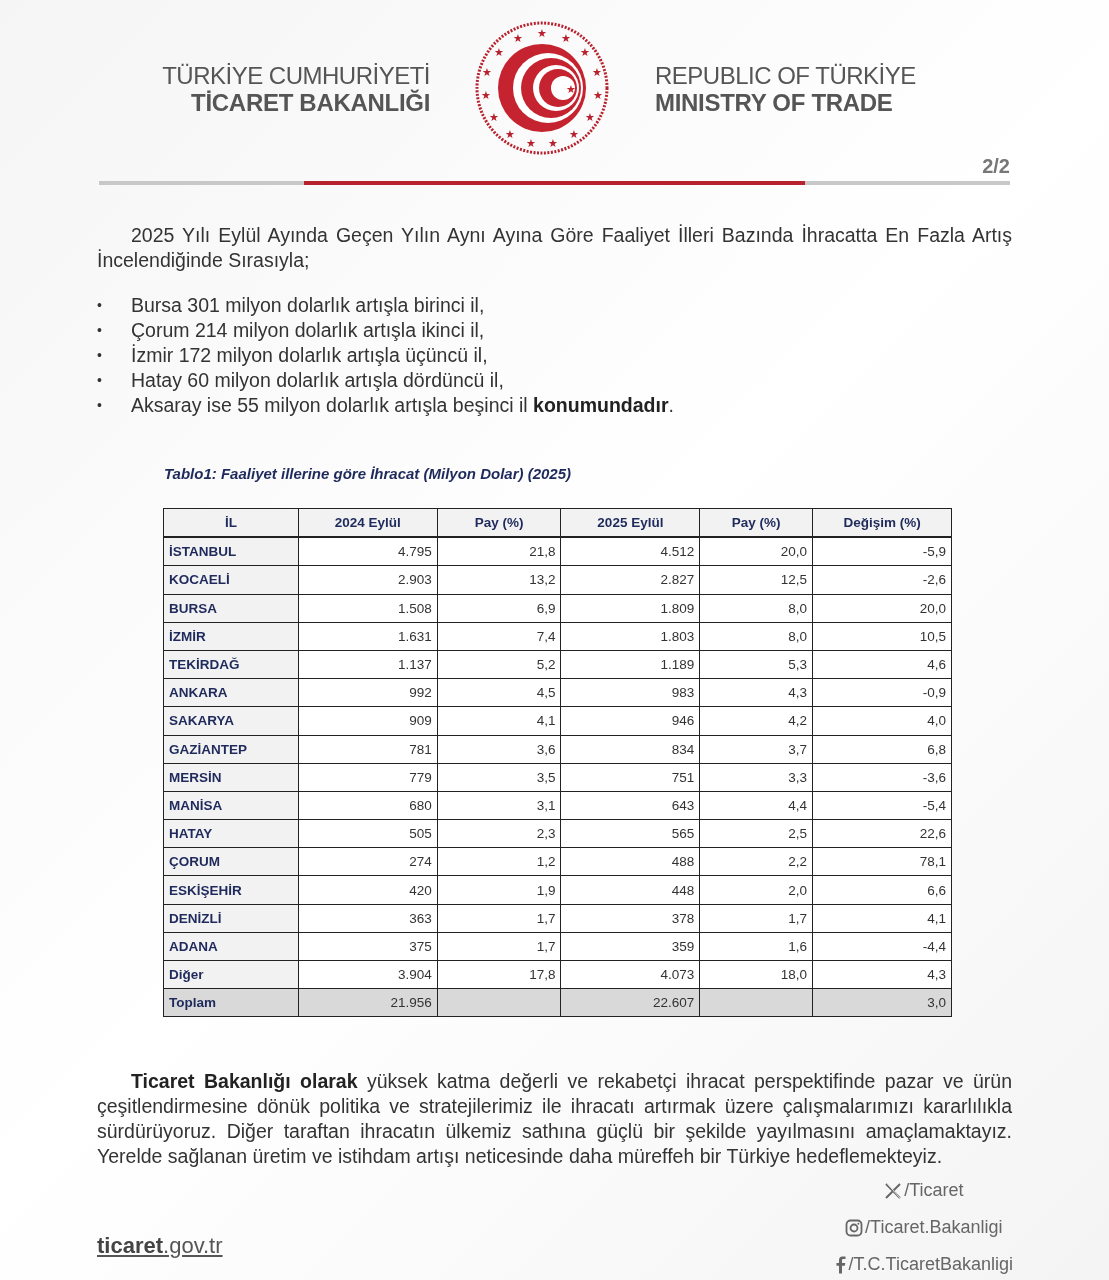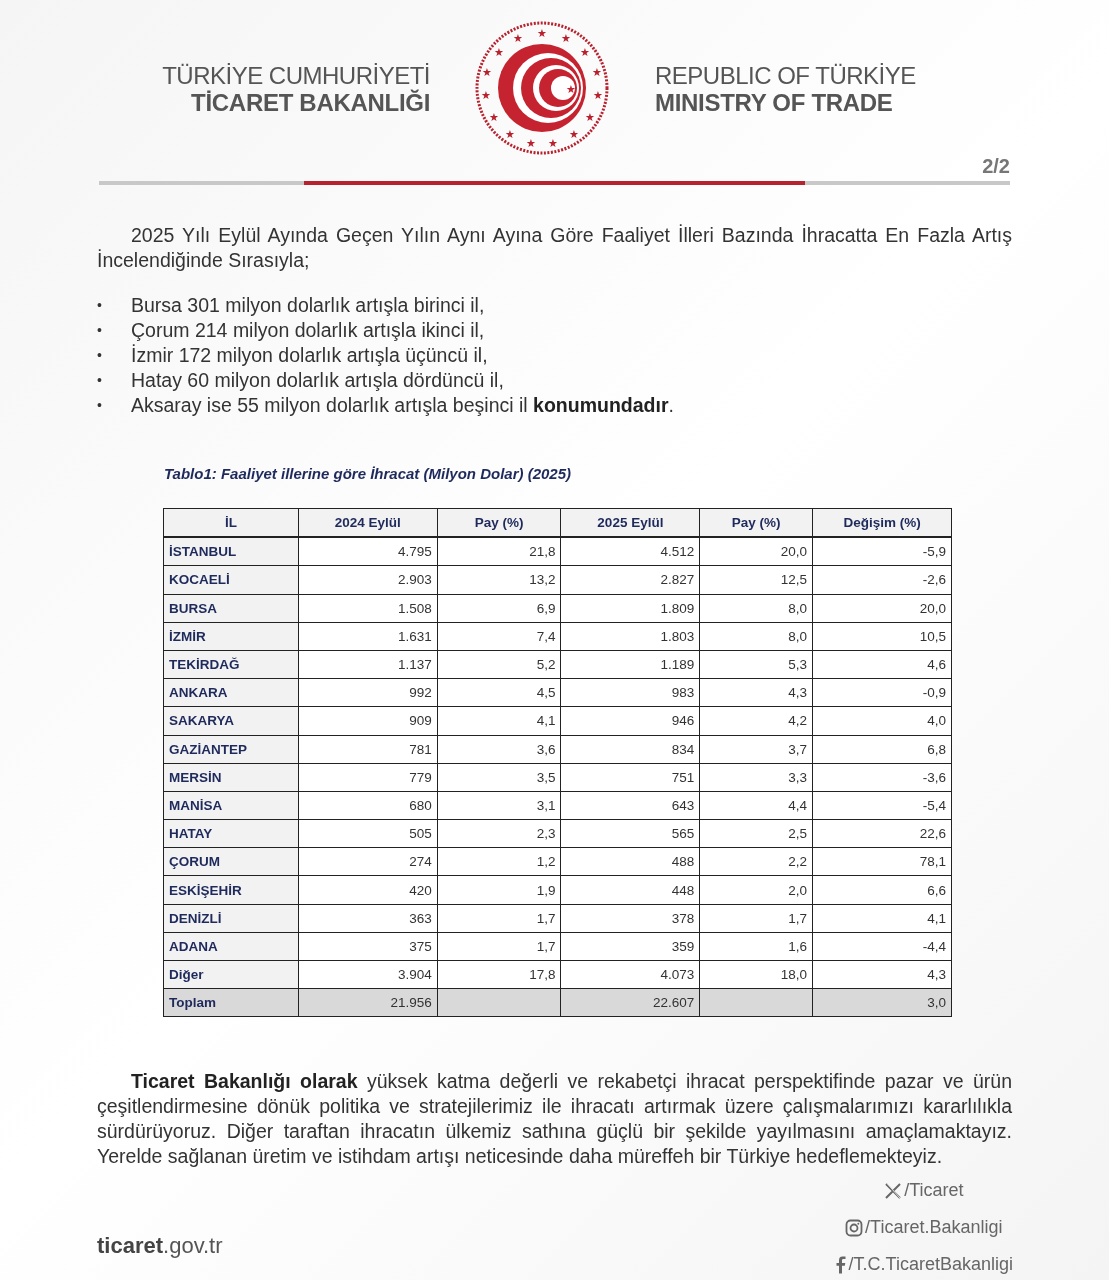--- a/index.html
+++ b/index.html
@@ -32,21 +32,21 @@
   table.data td.il { text-align:left; font-weight:bold; color:#1f2a5c; background:#f2f2f2; }
   table.data tr.total td { background:#d9d9d9; }
   table.data col.c0 { width:135px; } col.c1 { width:139px; } col.c2 { width:124px; }
   col.c3 { width:139px; } col.c4 { width:113px; } col.c5 { width:139px; }
 
   .closing { position:absolute; left:97px; top:1069px; width:915px; font-size:19.5px; line-height:25px; color:#333; text-align:justify; }
   .closing .indent { display:inline-block; width:34px; }
   .closing b { color:#222; }
 
   .footer { position:absolute; left:97px; top:1232px; width:916px; height:28px; display:flex; align-items:center; }
-  .site { font-size:22px; color:#555; }
+  .site { font-size:22px; color:#555;text-decoration:underline; }
   .site b { color:#444; }
   .socials { margin-left:auto; display:flex; gap:16px; font-size:18px; color:#666; align-items:center;flex-direction:column; }
   .soc { display:flex; align-items:center; gap:2px; }
   .soc svg { display:block; }
 </style>
 </head>
 <body>
 
 <div class="hdr-left">
   <div class="l1">TÜRKİYE CUMHURİYETİ</div>

